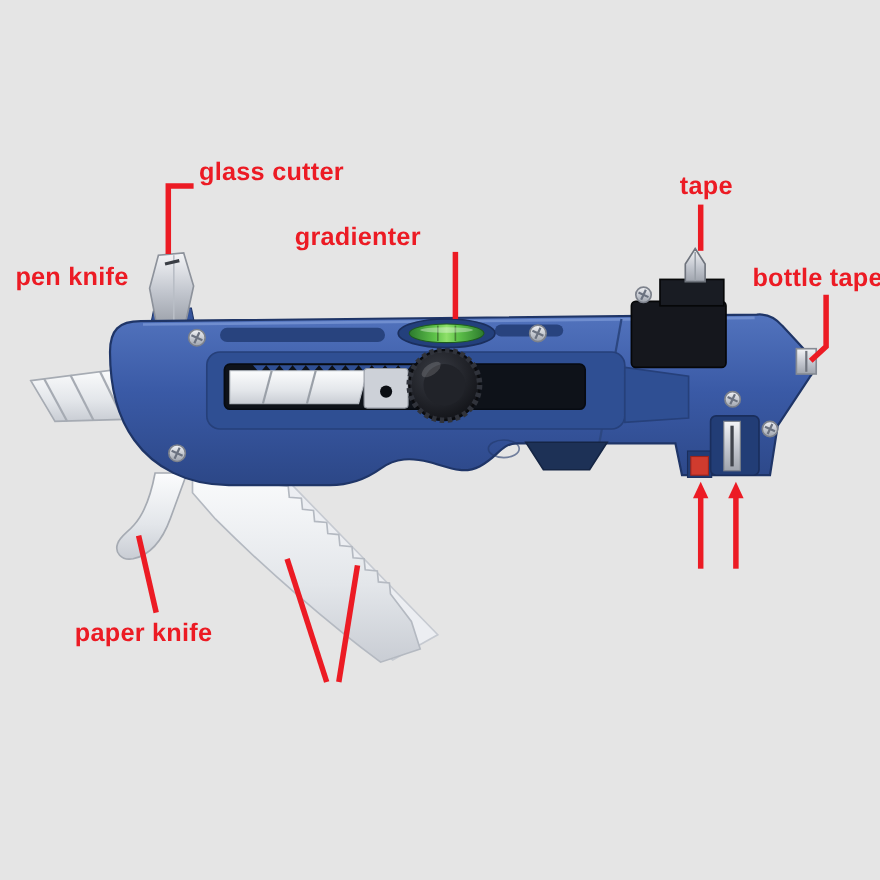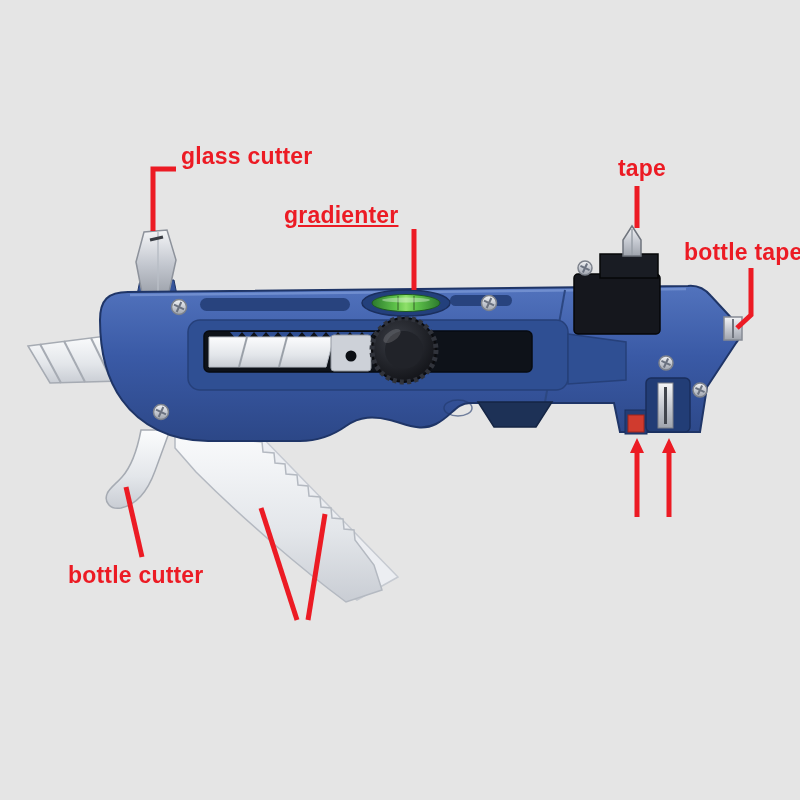--- a/index.html
+++ b/index.html
@@ -13,21 +13,21 @@
   .art{position:absolute;left:0;top:0;}
   .lbl{
     position:absolute;
     font-weight:700;
     font-size:23px;
     color:#ec1b24;
     white-space:nowrap;
     letter-spacing:0.2px;
   }
   #lbl-glass-cutter{left:181px;top:143px;}
-  #lbl-gradienter{left:284px;top:202px;text-decoration:underline;}
+  #lbl-gradienter{left:268px;top:202px;}
   #lbl-drill{left:618px;top:155px;}
   #lbl-pen-knife{left:14px;top:238px;}
   #lbl-steel-tape{left:684px;top:239px;}
   #lbl-knife-sharpener{left:565px;top:520px;}
   #lbl-paper-cutter{left:68px;top:562px;}
   #lbl-serrated{left:143px;top:632px;}
 </style>
 </head>
 <body>
 
@@ -184,16 +184,17 @@
       <line x1="637" y1="450" x2="637" y2="517"></line>
       <line x1="669" y1="450" x2="669" y2="517"></line>
       <polygon points="630,453 644,453 637,438" fill="#ec1b24" stroke="none"></polygon>
       <polygon points="662,453 676,453 669,438" fill="#ec1b24" stroke="none"></polygon>
     </g>
   </svg>
 
   <div class="lbl" id="lbl-glass-cutter">glass cutter</div>
   <div class="lbl" id="lbl-gradienter">gradienter</div>
   <div class="lbl" id="lbl-drill">tape</div>
+  <div class="lbl" id="lbl-pen-knife">pen knife</div>
   <div class="lbl" id="lbl-steel-tape">bottle tape</div>
-  <div class="lbl" id="lbl-paper-cutter">bottle cutter</div>
+  <div class="lbl" id="lbl-paper-cutter">paper knife</div>
 
 </div>
 
 </body></html>

